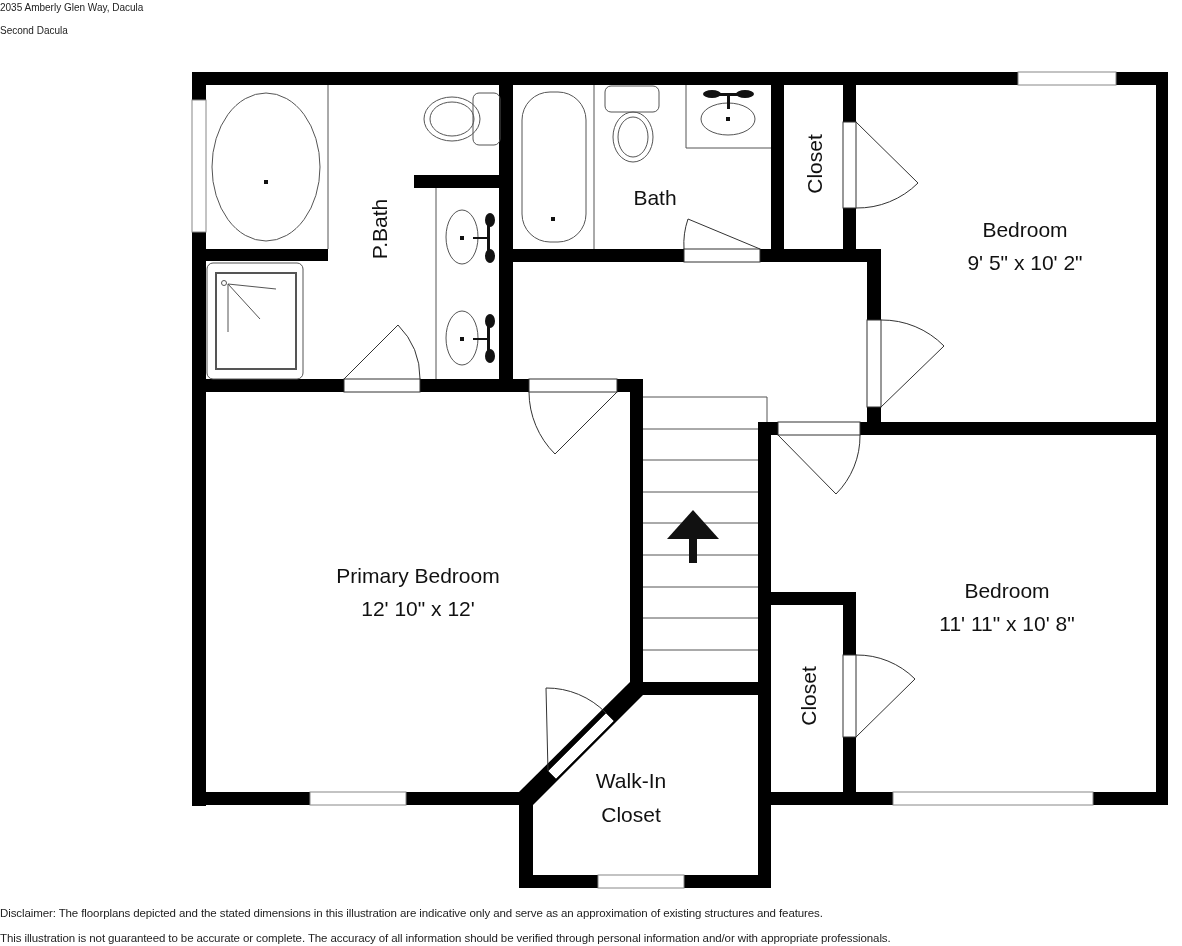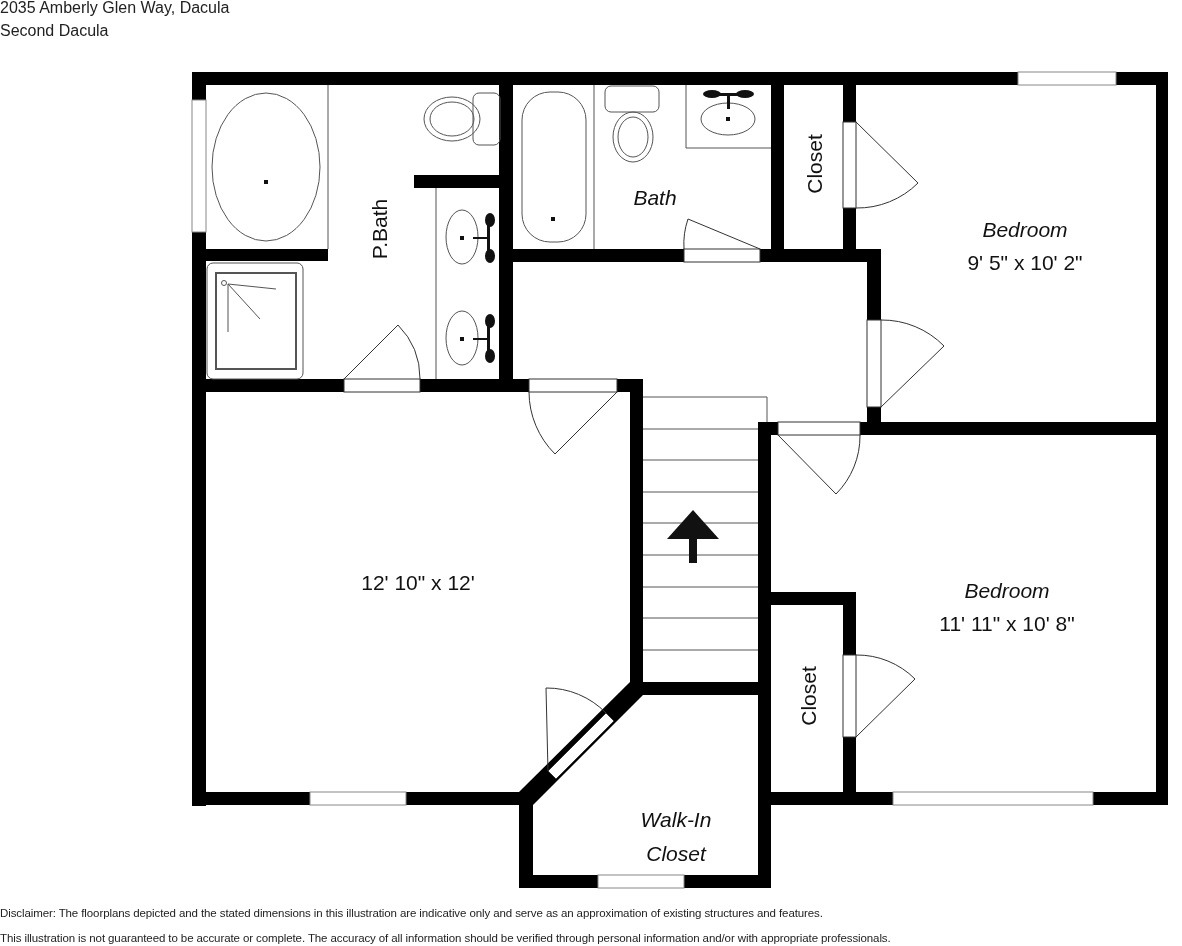--- a/index.html
+++ b/index.html
@@ -1,21 +1,21 @@
 <!DOCTYPE html>
 <html><head>
 <meta charset="utf-8">
 <style>
   html, body { margin: 0; padding: 0; background: #ffffff; }
   body { width: 1182px; height: 946px; position: relative; overflow: hidden; font-family: "Liberation Sans", sans-serif; color: #111; }
-  .hdr { position: absolute; left: 0; font-size: 16px; line-height: 16px; color: #222; white-space: nowrap; text-align: right; }
+  .hdr { position: absolute; left: 0; font-size: 10px; line-height: 16px; color: #222; white-space: nowrap; text-align: right; }
   .disc { position: absolute; left: 0; font-size: 11.5px; color: #222; white-space: nowrap; letter-spacing: -0.1px; }
   svg.plan { position: absolute; left: 0; top: 0; }
   .lbl { position: absolute; text-align: center; white-space: nowrap; color: #111; }
-  .lbl .name { font-size: 21px; line-height: 26px; font-style: italic; }
+  .lbl .name { font-size: 21px; line-height: 26px; }
   .lbl .dim { font-size: 21px; line-height: 26px; }
   .vlbl { position: absolute; transform: rotate(-90deg); transform-origin: center center; font-size: 21px; white-space: nowrap; text-align: center; }
 </style>
 </head>
 <body>
 
 <div class="hdr" style="top:0px;">2035 Amberly Glen Way, Dacula</div>
 <div class="hdr" style="top:23px;">Second Dacula</div>
 
 <svg class="plan" width="1182" height="946" viewBox="0 0 1182 946">
@@ -170,26 +170,27 @@
 <div class="vlbl" style="left:335px; top:217px; width:90px;">P.Bath</div>
 <div class="lbl" style="left:600px; top:185px; width:110px;">
   <div class="name">Bath</div>
 </div>
 <div class="vlbl" style="left:770px; top:152px; width:90px;">Closet</div>
 <div class="lbl" style="left:925px; top:217px; width:200px;">
   <div class="name">Bedroom</div>
   <div class="dim" style="margin-top:7px;">9' 5" x 10' 2"</div>
 </div>
 <div class="lbl" style="left:308px; top:563px; width:220px;">
+  <div class="name">Primary Bedroom</div>
   <div class="dim" style="margin-top:7px;">12' 10" x 12'</div>
 </div>
 <div class="lbl" style="left:897px; top:578px; width:220px;">
   <div class="name">Bedroom</div>
   <div class="dim" style="margin-top:7px;">11' 11" x 10' 8"</div>
 </div>
 <div class="vlbl" style="left:764px; top:684px; width:90px;">Closet</div>
-<div class="lbl" style="left:616px; top:768px; width:120px;margin-top:39px;">
+<div class="lbl" style="left:571px; top:768px; width:120px;">
   <div class="name">Walk-In</div>
   <div class="name" style="margin-top:8px;">Closet</div>
 </div>
 
 <div class="disc" style="top:907px;">Disclaimer: The floorplans depicted and the stated dimensions in this illustration are indicative only and serve as an approximation of existing structures and features.</div>
 <div class="disc" style="top:932px;">This illustration is not guaranteed to be accurate or complete. The accuracy of all information should be verified through personal information and/or with appropriate professionals.</div>
 
 </body></html>

